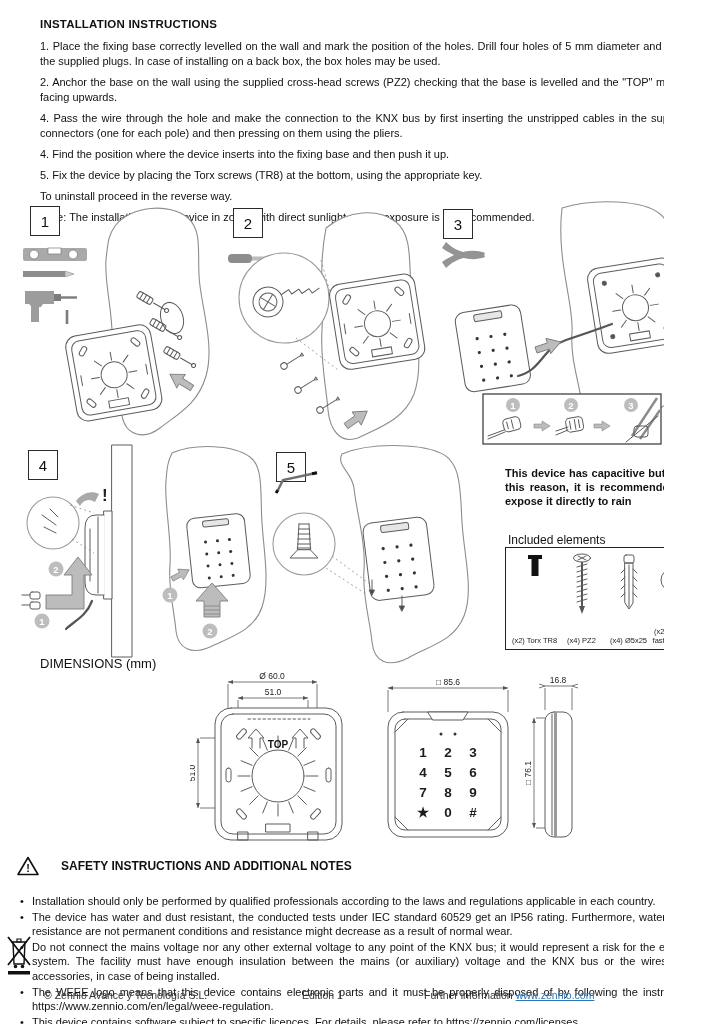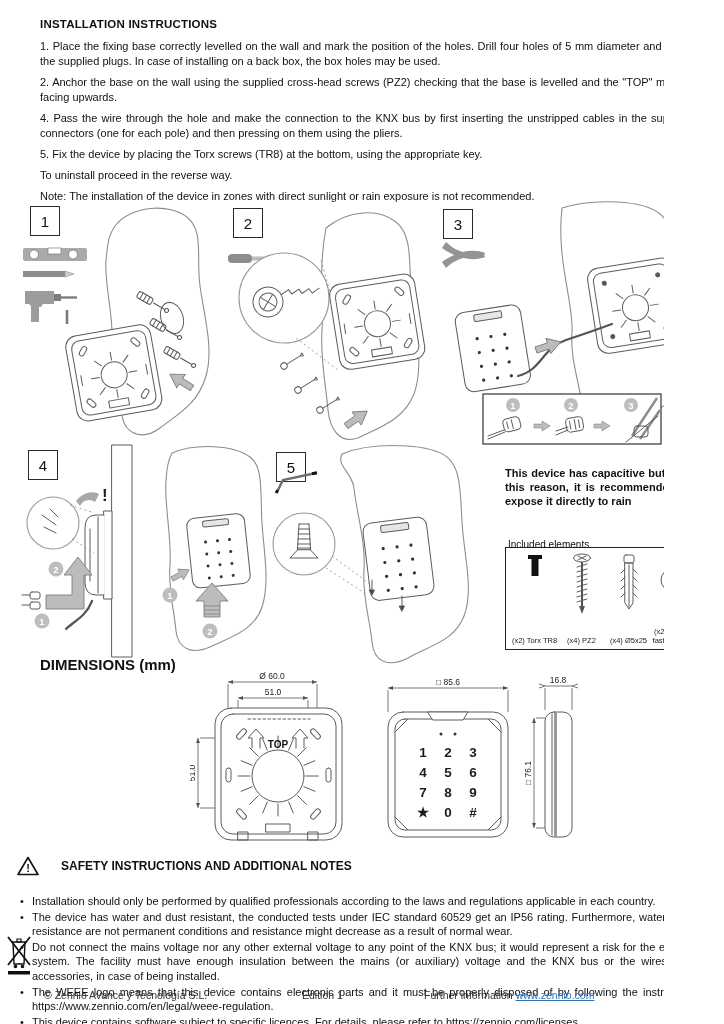--- a/index.html
+++ b/index.html
@@ -9,28 +9,28 @@
   
   .hdr{left:40px;top:18px;width:652px;}
   .hdr h1{font-size:11.5px;margin:0 0 9px 0;letter-spacing:.2px;}
   .hdr p{font-size:11px;line-height:15px;margin:0 0 6px 0;text-align:justify;}
   
   .step-box{width:28px;height:28px;border:1.6px solid #2b2b2b;background:#fff;
             display:flex;align-items:center;justify-content:center;font-size:15px;}
   
   .cap-note{left:505px;top:466px;width:208px;font-size:11px;font-weight:bold;
             line-height:14px;text-align:justify;}
-  .inc-title{left:508px;top:533px;font-size:10px;margin-top:6px;}
+  .inc-title{left:508px;top:533px;font-size:12px;}
   .inc-box{left:505px;top:547px;width:198px;height:103px;border:1.4px solid #222;
            display:flex;align-items:stretch;padding:5px 3px 4px 5px;box-sizing:border-box;}
   .inc-item{display:flex;flex-direction:column;align-items:center;justify-content:flex-end;flex:1;}
   .inc-item .glyph{margin-bottom:auto;}
   .inc-label{font-size:7.5px;line-height:8.5px;text-align:center;color:#222;margin-top:2px;}
   
-  .dim-title{left:40px;top:656px;font-size:15px;font-weight:bold;}
+  .dim-title{left:40px;top:656px;font-size:13px;font-weight:normal;}
   
   .safety{left:17px;top:843px;width:696px;}
   .safety-head{display:flex;align-items:center;gap:6px;}
   .safety-head h2{font-size:12px;margin:16px;}
   .safety ul{margin:5px 0 0 0;padding:0;list-style:none;}
   .safety li{position:relative;padding-left:15px;font-size:11px;line-height:14.6px;
              text-align:justify;margin-bottom:1px;}
   .safety li::before{content:"•";position:absolute;left:3px;top:0;}
   
   .foot{top:989px;font-size:10.5px;color:#333;white-space:nowrap;}
@@ -53,20 +53,21 @@
 </head>
 <body>
 
 <div class="page">
 
   <div class="abs hdr">
     <h1>INSTALLATION INSTRUCTIONS</h1>
     <p>1. Place the fixing base correctly levelled on the wall and mark the position of the holes. Drill four holes of 5 mm diameter and insert the supplied plugs. In case of installing on a back box, the box holes may be used.</p>
     <p>2. Anchor the base on the wall using the supplied cross-head screws (PZ2) checking that the base is levelled and the "TOP" mark is facing upwards.</p>
     <p>4. Pass the wire through the hole and make the connection to the KNX bus by first inserting the unstripped cables in the supplied connectors (one for each pole) and then pressing on them using the pliers.</p>
+    <p>4. Find the position where the device inserts into the fixing base and then push it up.</p>
     <p>5. Fix the device by placing the Torx screws (TR8) at the bottom, using the appropriate key.</p>
     <p>To uninstall proceed in the reverse way.</p>
     <p>Note: The installation of the device in zones with direct sunlight or rain exposure is not recommended.</p>
   </div>
 
   <div class="abs step-box" style="left:30px;top:206px;">
       <span>1</span>
     </div>
   <div class="abs step-box" style="left:233px;top:208px;">
       <span>2</span>

